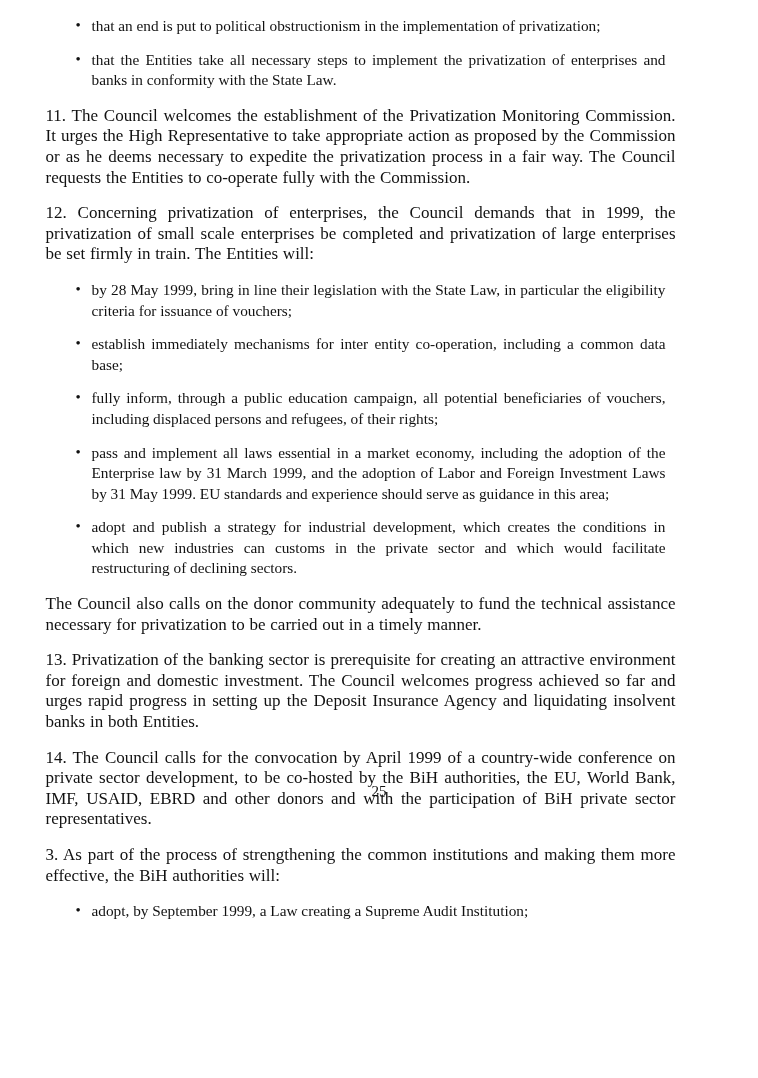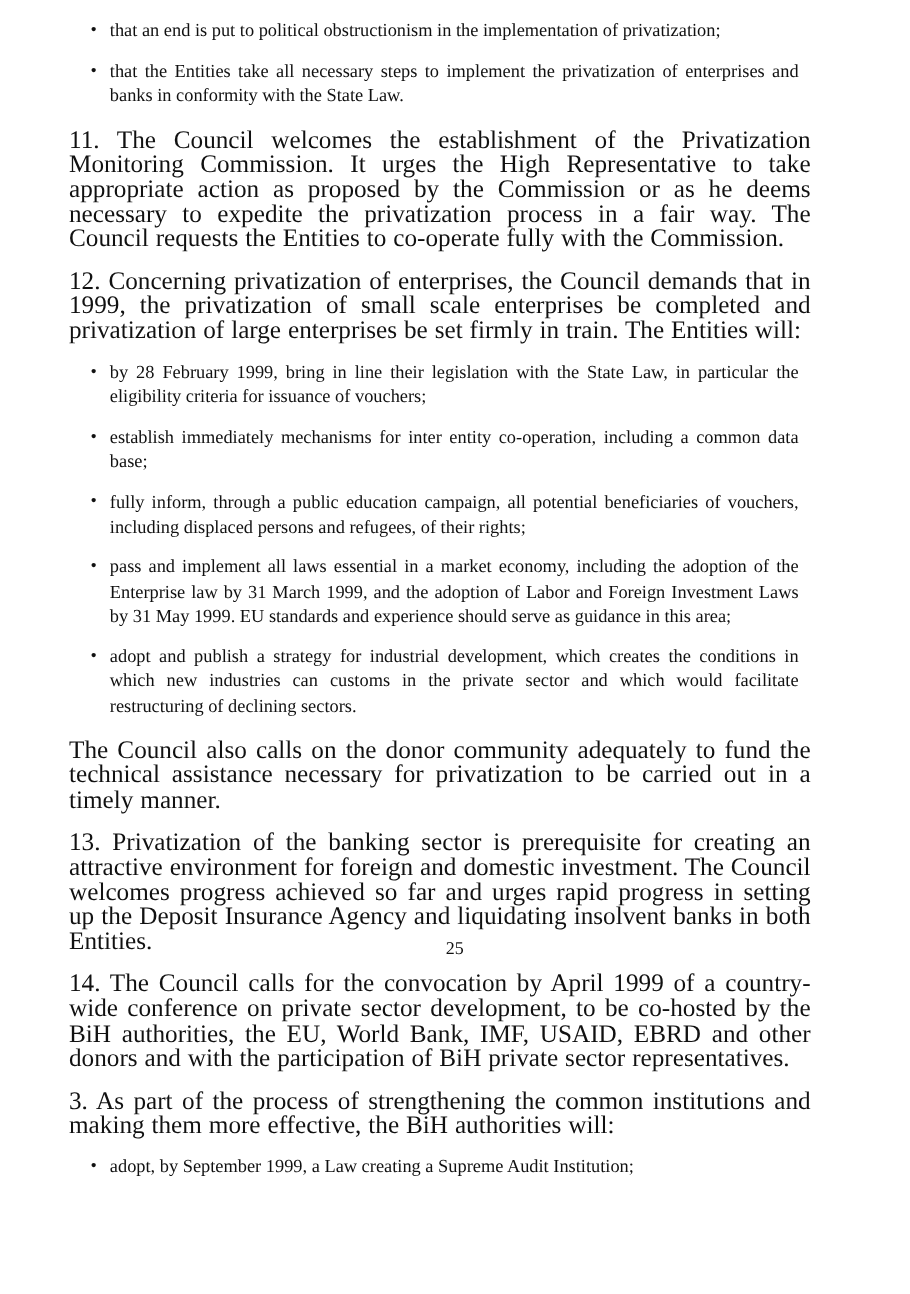--- a/index.html
+++ b/index.html
@@ -21,24 +21,24 @@
     width: 758px;
     height: 842px;
     box-sizing: border-box;
     padding: 16px 64px 0 27px;
   }
   .content {
     width: 630px;
     margin: 0 auto;
   }
   p.para {
-    font-size: 21px;
+    font-size: 17px;
     line-height: 20.6px;
     text-align: justify;
-    margin: 0 0 15px 12px;
+    margin: 0 0 15px 0;
     word-spacing: 0.5px;
   }
   ul.bullets {
     list-style: none;
     margin: 0 0 15px 0;
     padding: 0;
   }
   ul.bullets li {
     position: relative;
     font-size: 15.3px;
@@ -81,21 +81,21 @@
     <ul class="bullets first-block">
       <li>that an end is  put to political obstructionism in the implementation of privatization;</li>
       <li>that the Entities take all necessary steps to implement  the privatization of enterprises and banks in conformity with the State Law.</li>
     </ul>
 
     <p class="para">11.  The  Council  welcomes  the  establishment  of  the  Privatization  Monitoring Commission.  It  urges  the High Representative to take appropriate action as proposed by  the Commission or as he deems necessary to expedite the privatization process in a fair way. The Council requests the Entities to co-operate fully with the Commission.</p>
 
     <p class="para">12.  Concerning  privatization  of enterprises,  the  Council  demands that in 1999, the privatization  of  small   scale enterprises  be  completed  and  privatization  of  large enterprises be set firmly in train.  The Entities will:</p>
 
     <ul class="bullets">
-      <li>by  28  February  1999,  bring  in  line  their  legislation  with the State Law, in particular the eligibility criteria for issuance of vouchers;</li>
+      <li>by  28  May  1999,  bring  in  line  their  legislation  with the State Law, in particular the eligibility criteria for issuance of vouchers;</li>
       <li>establish  immediately  mechanisms  for  inter  entity  co-operation, including a common data base;</li>
       <li>fully  inform,  through  a public education campaign, all potential beneficiaries of vouchers, including displaced persons and refugees, of their rights;</li>
       <li>pass  and  implement  all  laws  essential  in  a  market  economy, including the adoption  of  the  Enterprise   law by 31 March 1999, and the adoption of Labor and  Foreign  Investment  Laws by 31 May 1999. EU standards and experience should serve as guidance in this area;</li>
       <li>adopt  and  publish  a  strategy  for  industrial  development,  which creates the conditions   in which new industries can customs in the private sector and which would facilitate restructuring of declining sectors.</li>
     </ul>
 
     <p class="para">The  Council  also  calls  on  the  donor  community  adequately  to  fund the technical assistance necessary for privatization to be carried out in a timely manner.</p>
 
     <p class="para">13.  Privatization   of  the  banking  sector  is  prerequisite  for  creating  an  attractive environment  for  foreign  and  domestic  investment.  The Council welcomes progress achieved  so  far  and  urges rapid progress in setting up the Deposit Insurance Agency and liquidating insolvent banks in both Entities.</p>
 

